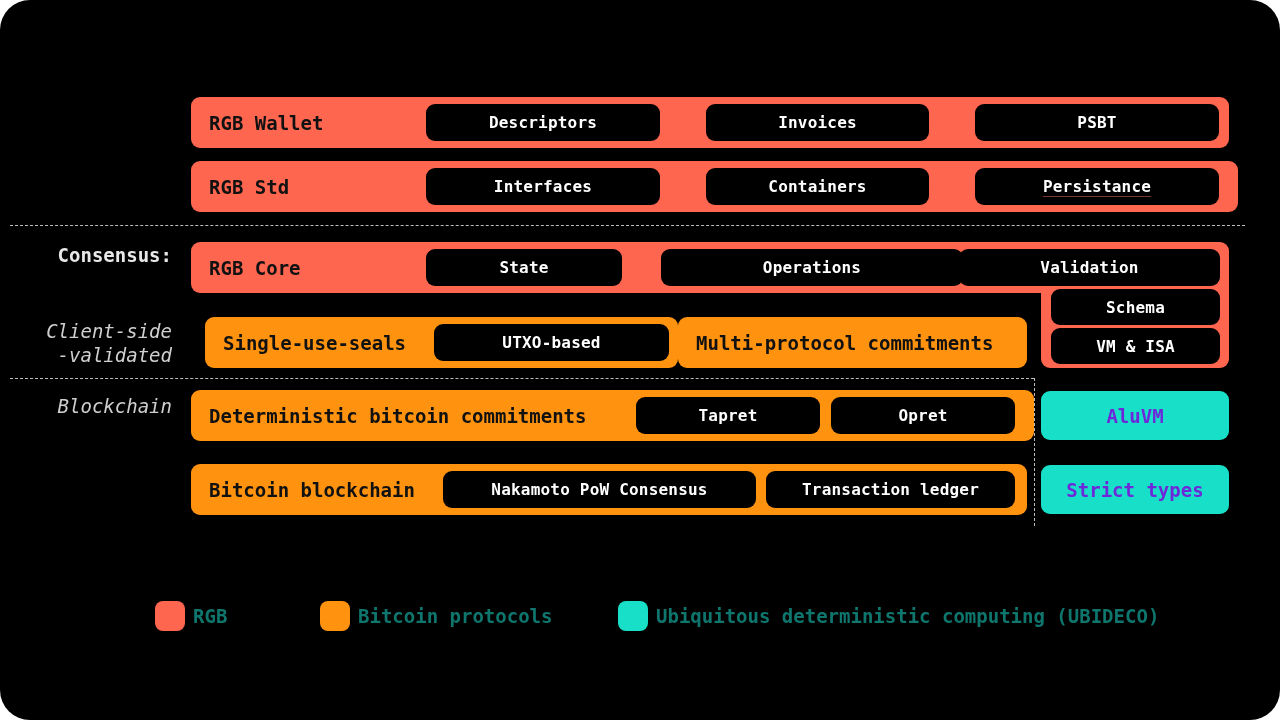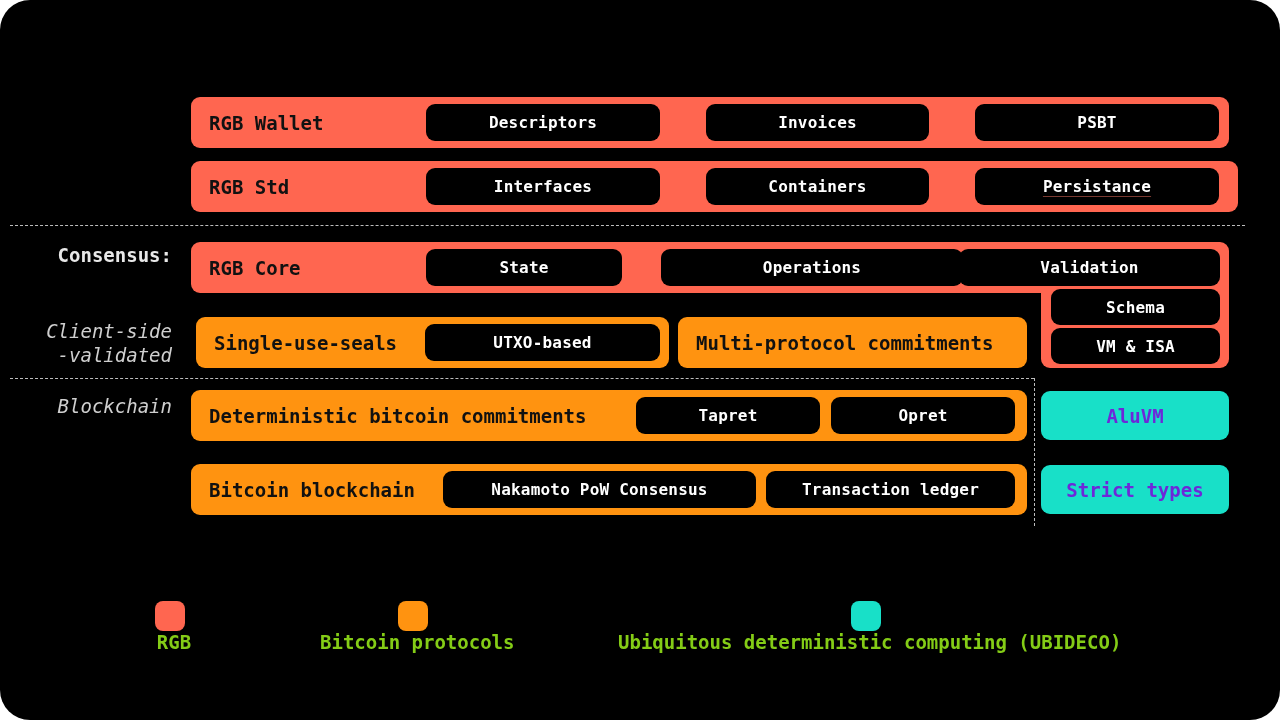--- a/index.html
+++ b/index.html
@@ -27,21 +27,21 @@
     position: absolute; inset: 0; display: flex; align-items: center; justify-content: center;
     color: #6d28d9; font-size: 19px;
   }
   .side {
     position: absolute; color: #e8e8e8; font-size: 19px; text-align: right; white-space: nowrap;
   }
   .side.it { font-style: italic; font-weight: normal; color: #cfcfcf; line-height: 24px; }
   .dash-h { position: absolute; height: 0; border-top: 1.5px dashed #bdbdbd; }
   .dash-v { position: absolute; width: 0; border-left: 1.5px dashed #bdbdbd; }
   .underline { text-decoration: underline; text-decoration-color: #7a3a32; text-underline-offset: 4px; }
-  .legend-item { position: absolute; display: flex; align-items: center; color: #84cc16; font-size: 19px; white-space: nowrap; flex-direction: column; }
+  .legend-item { position: absolute; display: flex; align-items: center; color: #0f766e; font-size: 19px; white-space: nowrap; }
   .swatch { width: 30px; height: 30px; border-radius: 8px; margin-right: 8px; }
 </style>
 </head>
 <body>
 
 <div class="frame">
 
   <div class="box rgb" style="left:191px; top:97px; width:1038px; height:51px;">
     <div class="lbl" style="left:18px; top:0; height:51px;">RGB Wallet</div>
     <div class="pill" style="left:235px; top:7px; width:234px; height:37px;">Descriptors</div>
@@ -69,35 +69,35 @@
   <div class="pill" style="left:661px; top:249px; width:302px; height:37px;">Operations</div>
   <div class="pill" style="left:959px; top:249px; width:261px; height:37px;">Validation</div>
   <div class="pill" style="left:1051px; top:289px; width:169px; height:36px;">Schema</div>
   <div class="pill" style="left:1051px; top:328px; width:169px; height:36px;">VM &amp; ISA</div>
 
   <div class="side it" style="right:1108px; top:319px;">
     <div>Client-side</div>
     <div>-validated</div>
   </div>
 
-  <div class="box btc" style="left:196px; top:317px; width:473px; height:51px;">
+  <div class="box btc" style="left:205px; top:317px; width:473px; height:51px;">
     <div class="lbl" style="left:18px; top:0; height:51px;">Single-use-seals</div>
     <div class="pill" style="left:229px; top:7px; width:235px; height:37px;">UTXO-based</div>
   </div>
 
   <div class="box btc" style="left:678px; top:317px; width:349px; height:51px;">
     <div class="lbl" style="left:18px; top:0; height:51px;">Multi-protocol commitments</div>
   </div>
 
   <div class="dash-h" style="left:10px; top:378px; width:1024px;"></div>
   <div class="dash-v" style="left:1034px; top:378px; height:148px;"></div>
 
   <div class="side it" style="right:1108px; top:394px;">Blockchain</div>
 
-  <div class="box btc" style="left:191px; top:390px; width:836px; height:51px;">
+  <div class="box btc" style="left:191px; top:390px; width:836px; height:51px;padding-left:7px;">
     <div class="lbl" style="left:18px; top:0; height:51px;">Deterministic bitcoin commitments</div>
     <div class="pill" style="left:445px; top:7px; width:184px; height:37px;">Tapret</div>
     <div class="pill" style="left:640px; top:7px; width:184px; height:37px;">Opret</div>
   </div>
 
   <div class="box btc" style="left:191px; top:464px; width:836px; height:51px;">
     <div class="lbl" style="left:18px; top:0; height:51px;">Bitcoin blockchain</div>
     <div class="pill" style="left:252px; top:7px; width:313px; height:37px;">Nakamoto PoW Consensus</div>
     <div class="pill" style="left:575px; top:7px; width:249px; height:37px;">Transaction ledger</div>
   </div>

